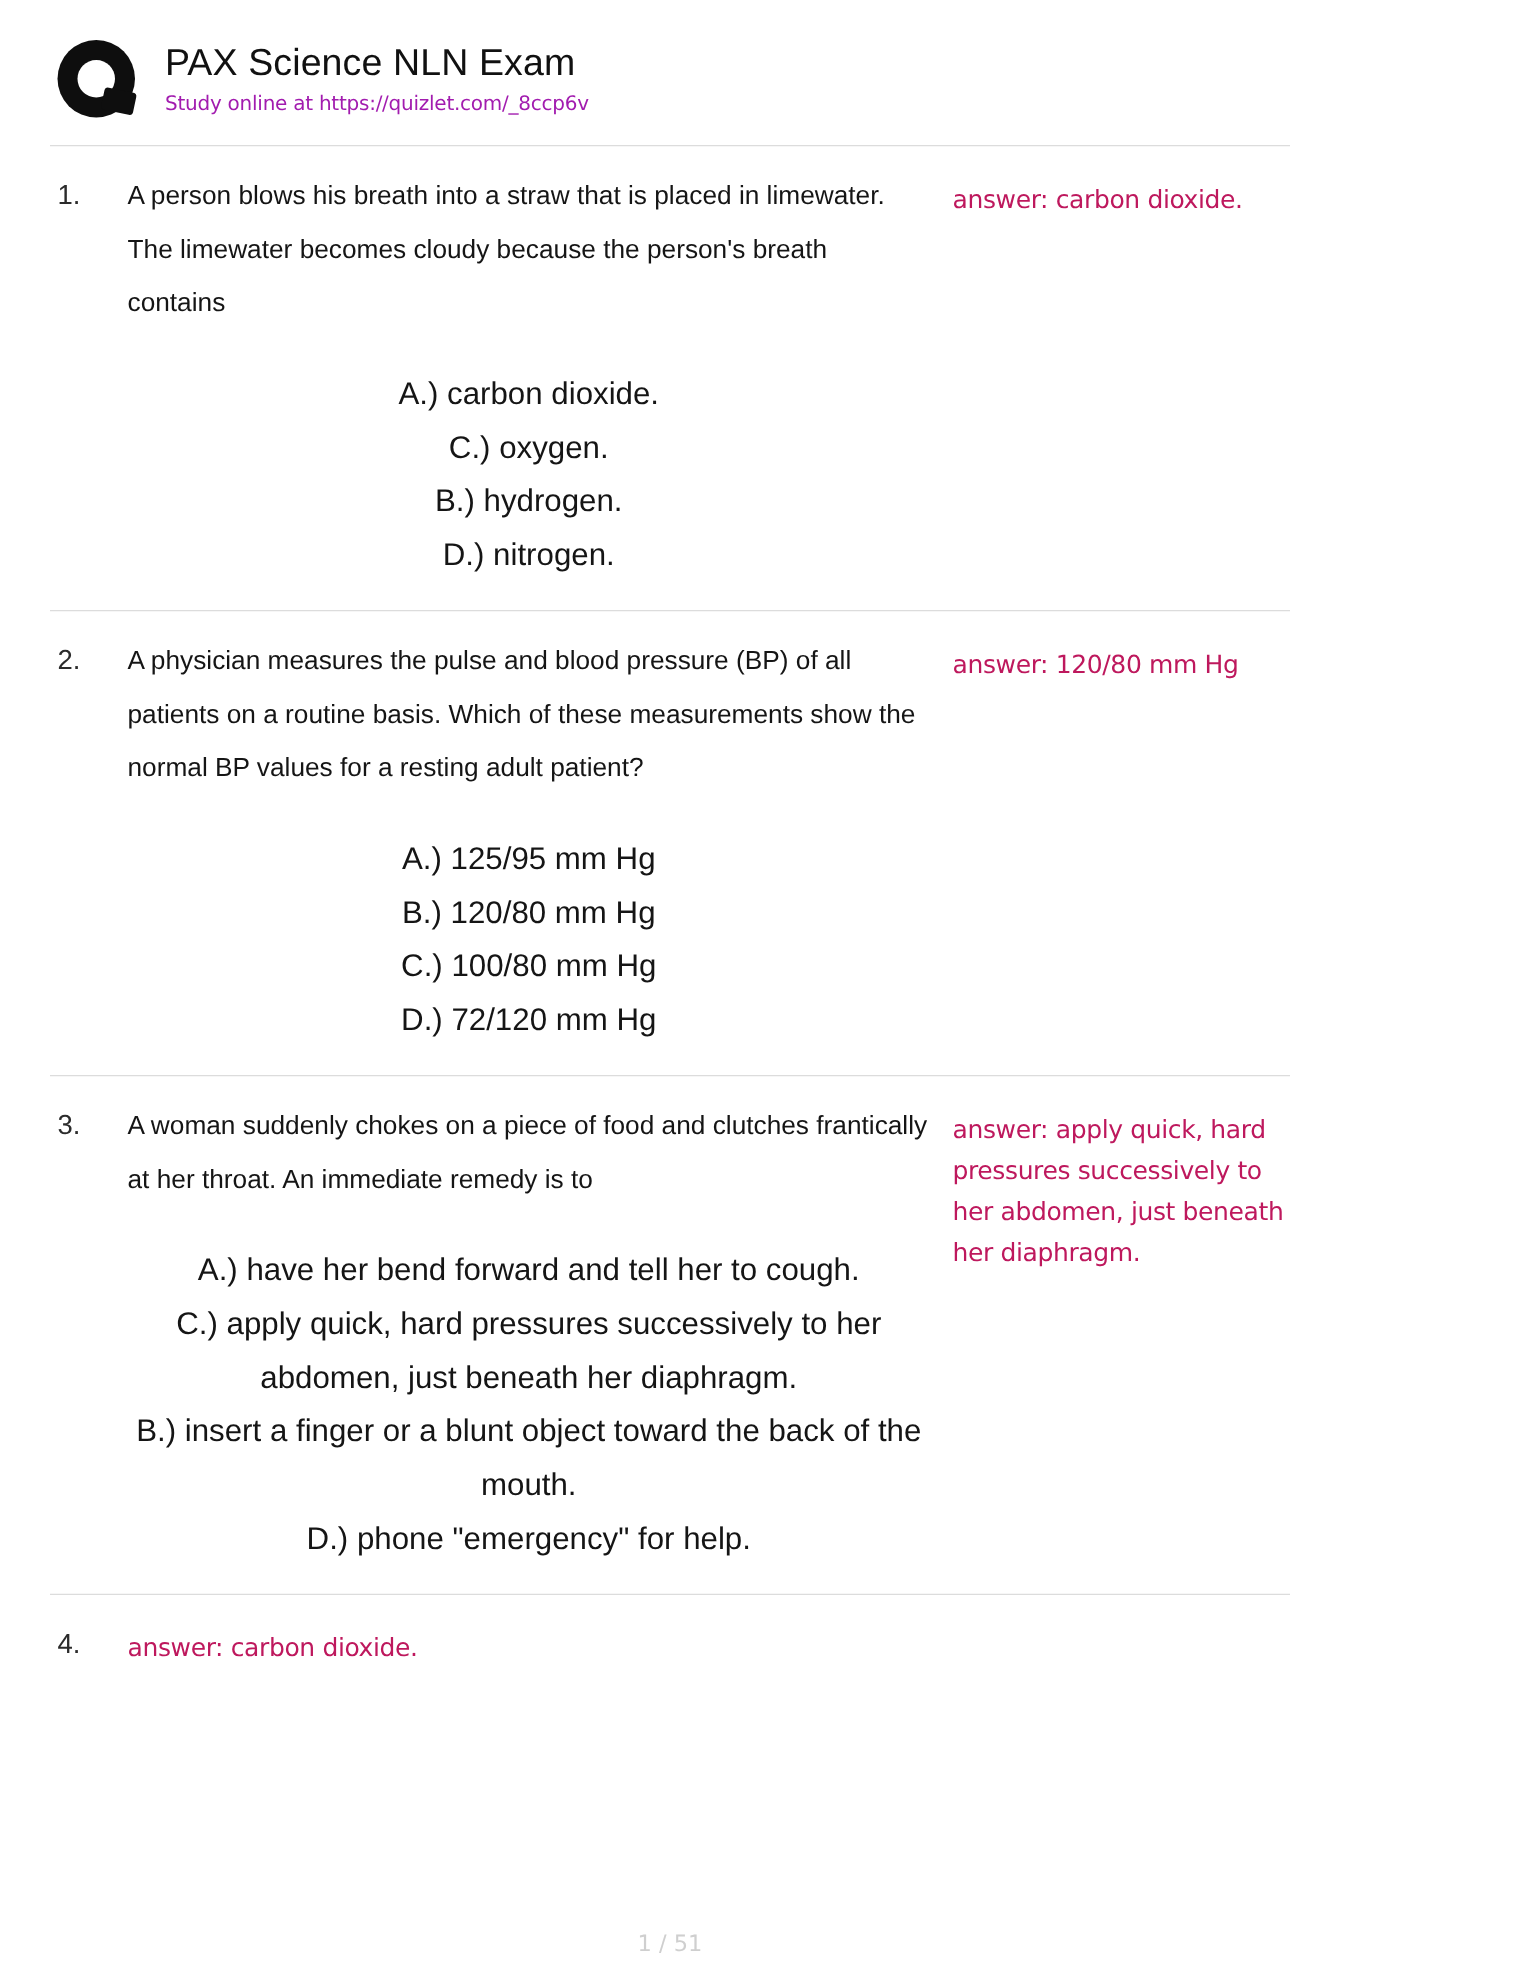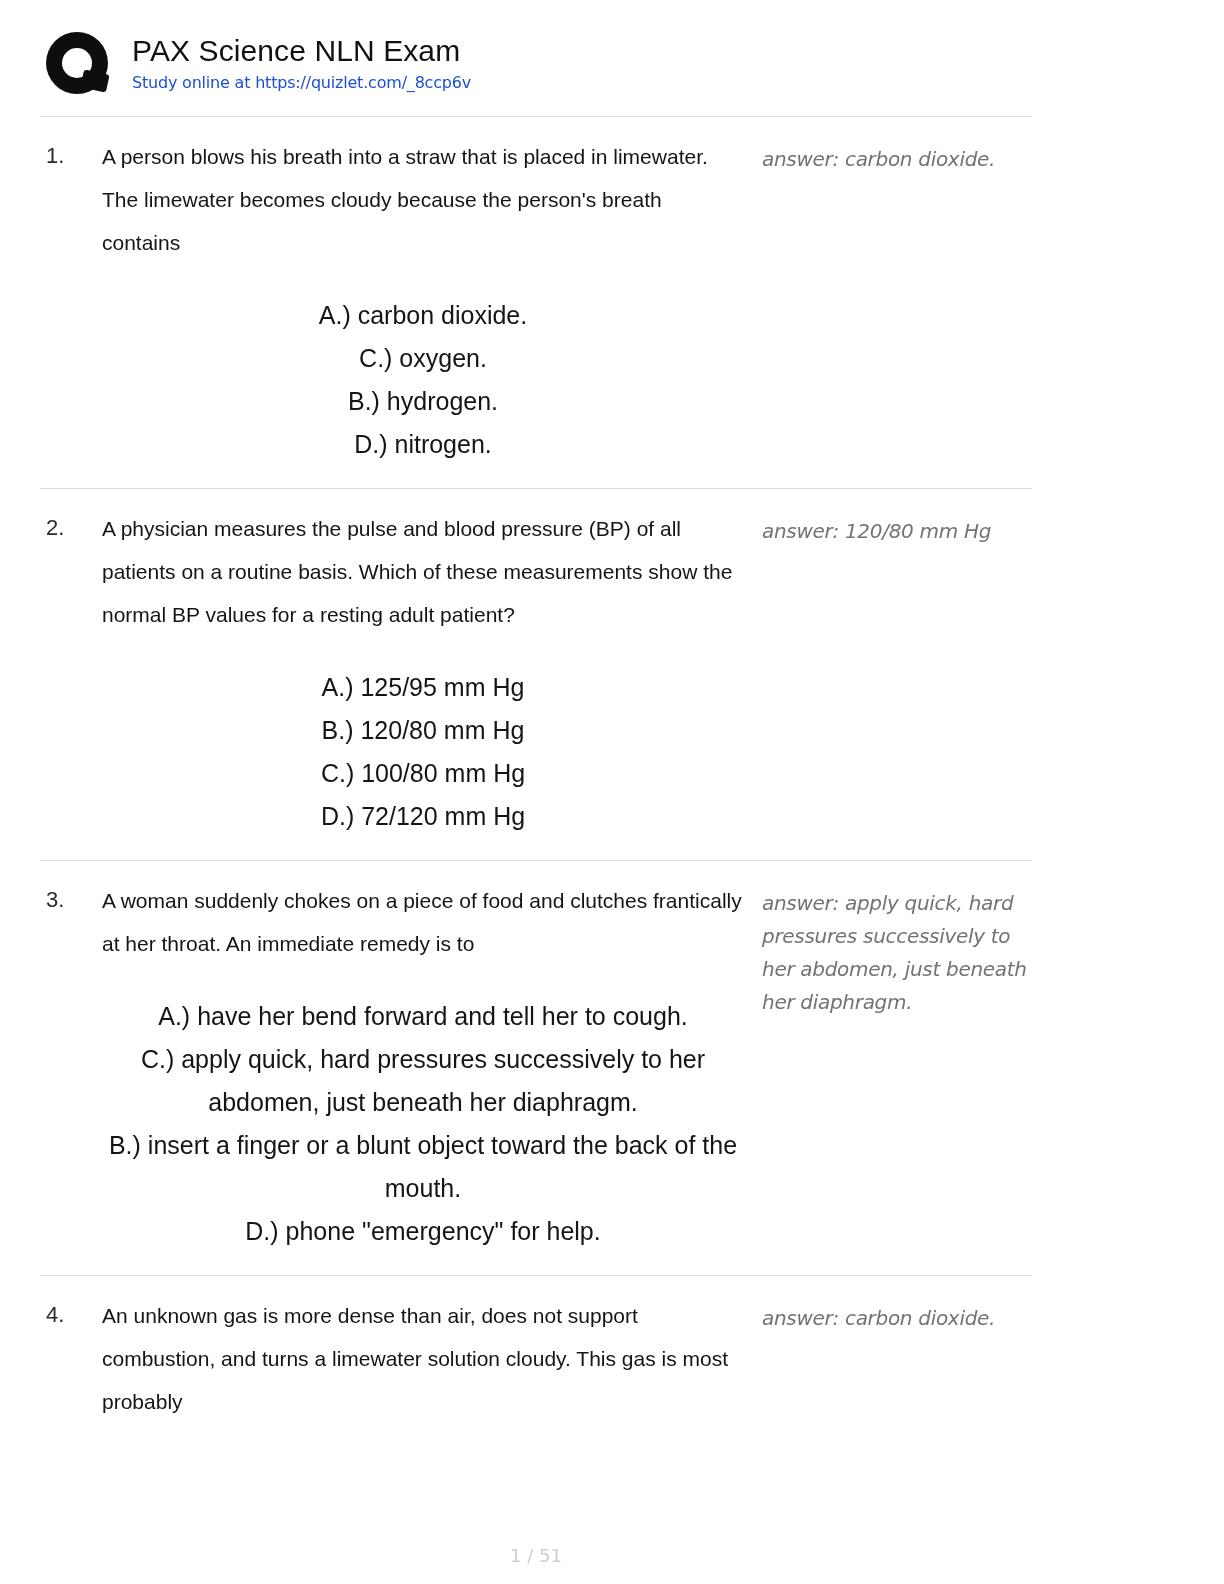--- a/index.html
+++ b/index.html
@@ -74,21 +74,21 @@
   .doc-title {
     font-size: 30px;
     line-height: 34px;
     color: #111111;
     font-weight: 400;
     letter-spacing: 0.1px;
   }
   .doc-sub {
     font-size: 16px;
     line-height: 22px;
-    color: #1d4ed8;
+    color: #a21caf;
     margin-top: 4px;
     font-family: "DejaVu Sans", sans-serif;
     letter-spacing: -0.2px;
   }
 
   
   .divider {
     height: 1px;
     background: #dcdcdc;
     width: 100%;
@@ -127,25 +127,24 @@
   }
   .choice {
     white-space: normal;
     text-align: center;
   }
   .answer {
     width: 270px;
     flex: 0 0 270px;
     font-size: 20px;
     line-height: 33px;
-    color: #737373;
+    color: #be185d;
     padding-top: 8px;
     font-family: "DejaVu Sans", sans-serif;
     letter-spacing: -0.3px;
-    font-style: italic;
   }
 
   .footer {
     position: absolute;
     left: 0;
     right: 0;
     bottom: 18px;
     text-align: center;
     font-size: 18px;
     color: #cfcfcf;
@@ -214,20 +213,17 @@
         <div class="choice">D.) phone "emergency" for help.</div>
       </div>
     </div>
     <div class="answer">answer: apply quick, hard pressures successively to her abdomen, just beneath her diaphragm.</div>
   </div>
 
   <div class="divider"></div>
 
   <div class="qrow">
     <div class="qnum">4.</div>
-    <div class="qbody">
-      <div class="qtext">An unknown gas is more dense than air, does not support combustion, and turns a limewater solution cloudy. This gas is most probably</div>
-    </div>
     <div class="answer">answer: carbon dioxide.</div>
   </div>
 
   <div class="footer">1 / 51</div>
 </div>
 
 </body></html>

